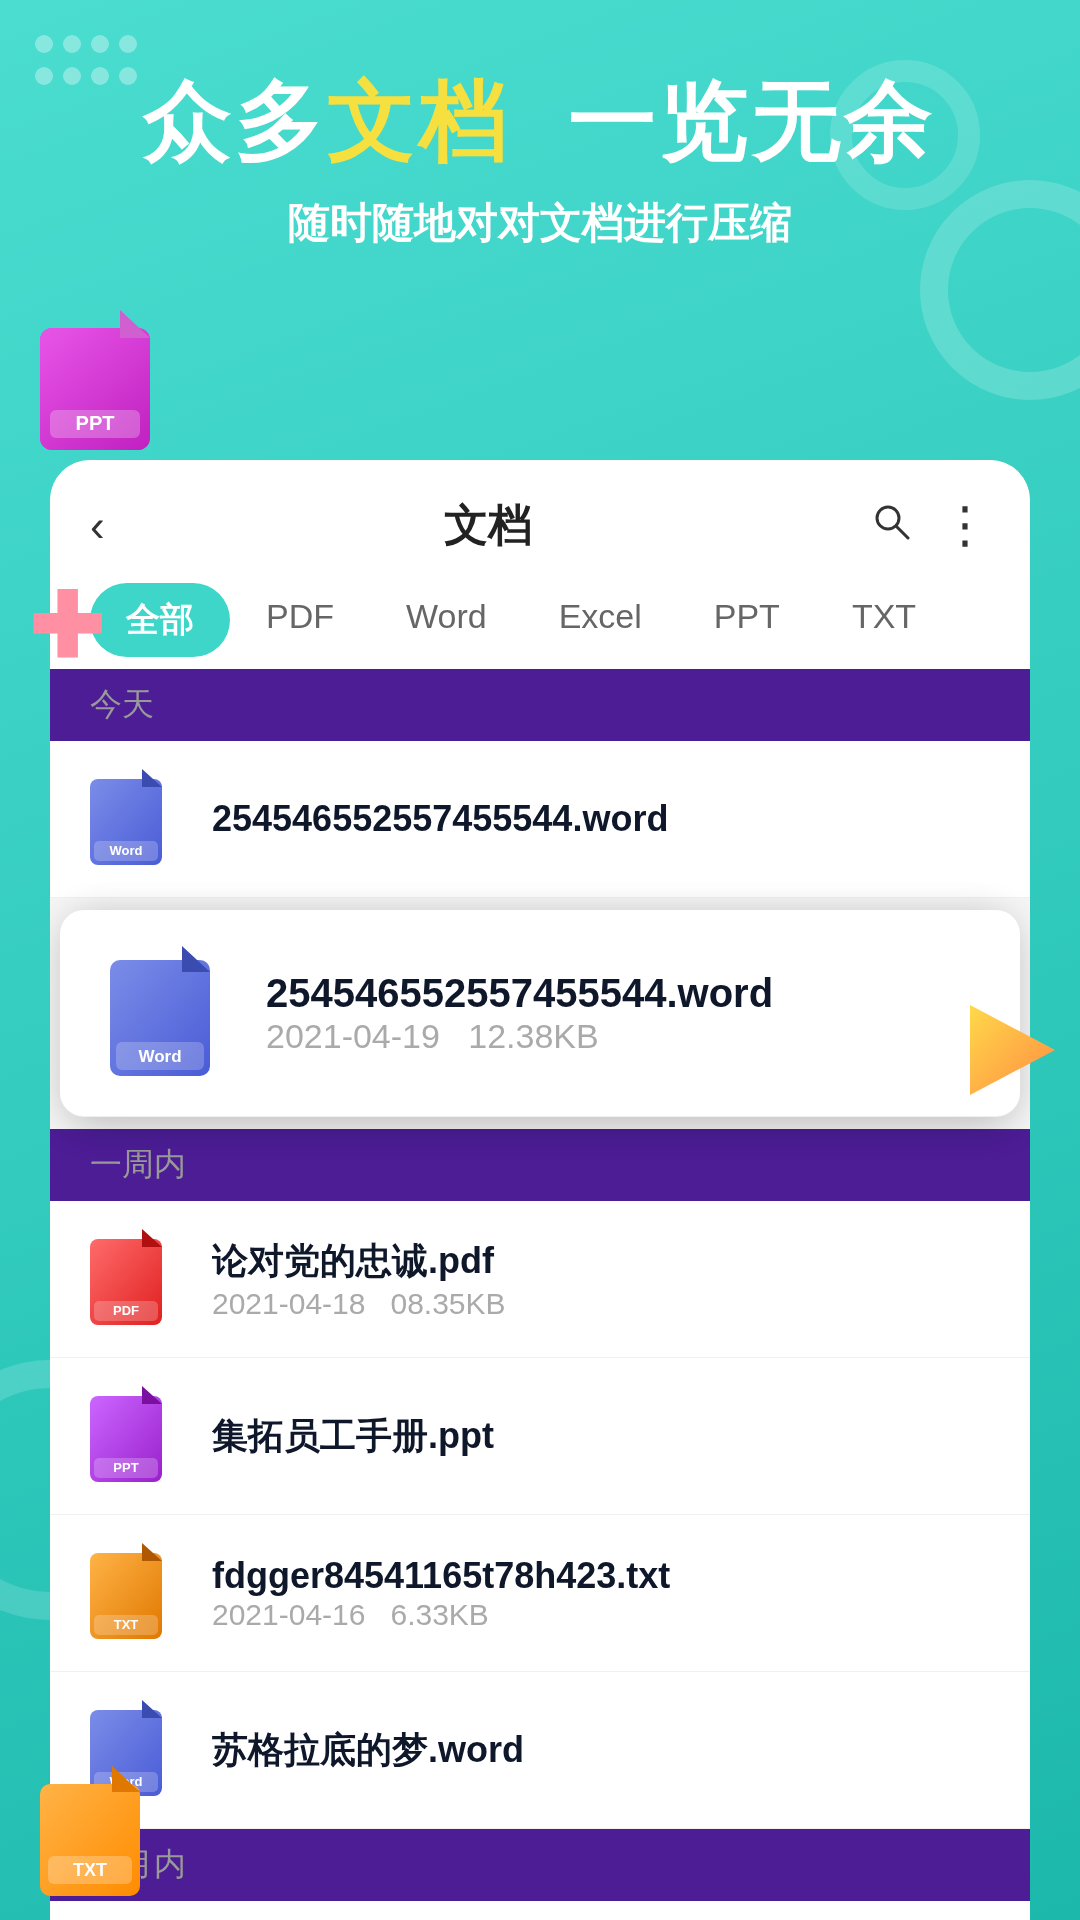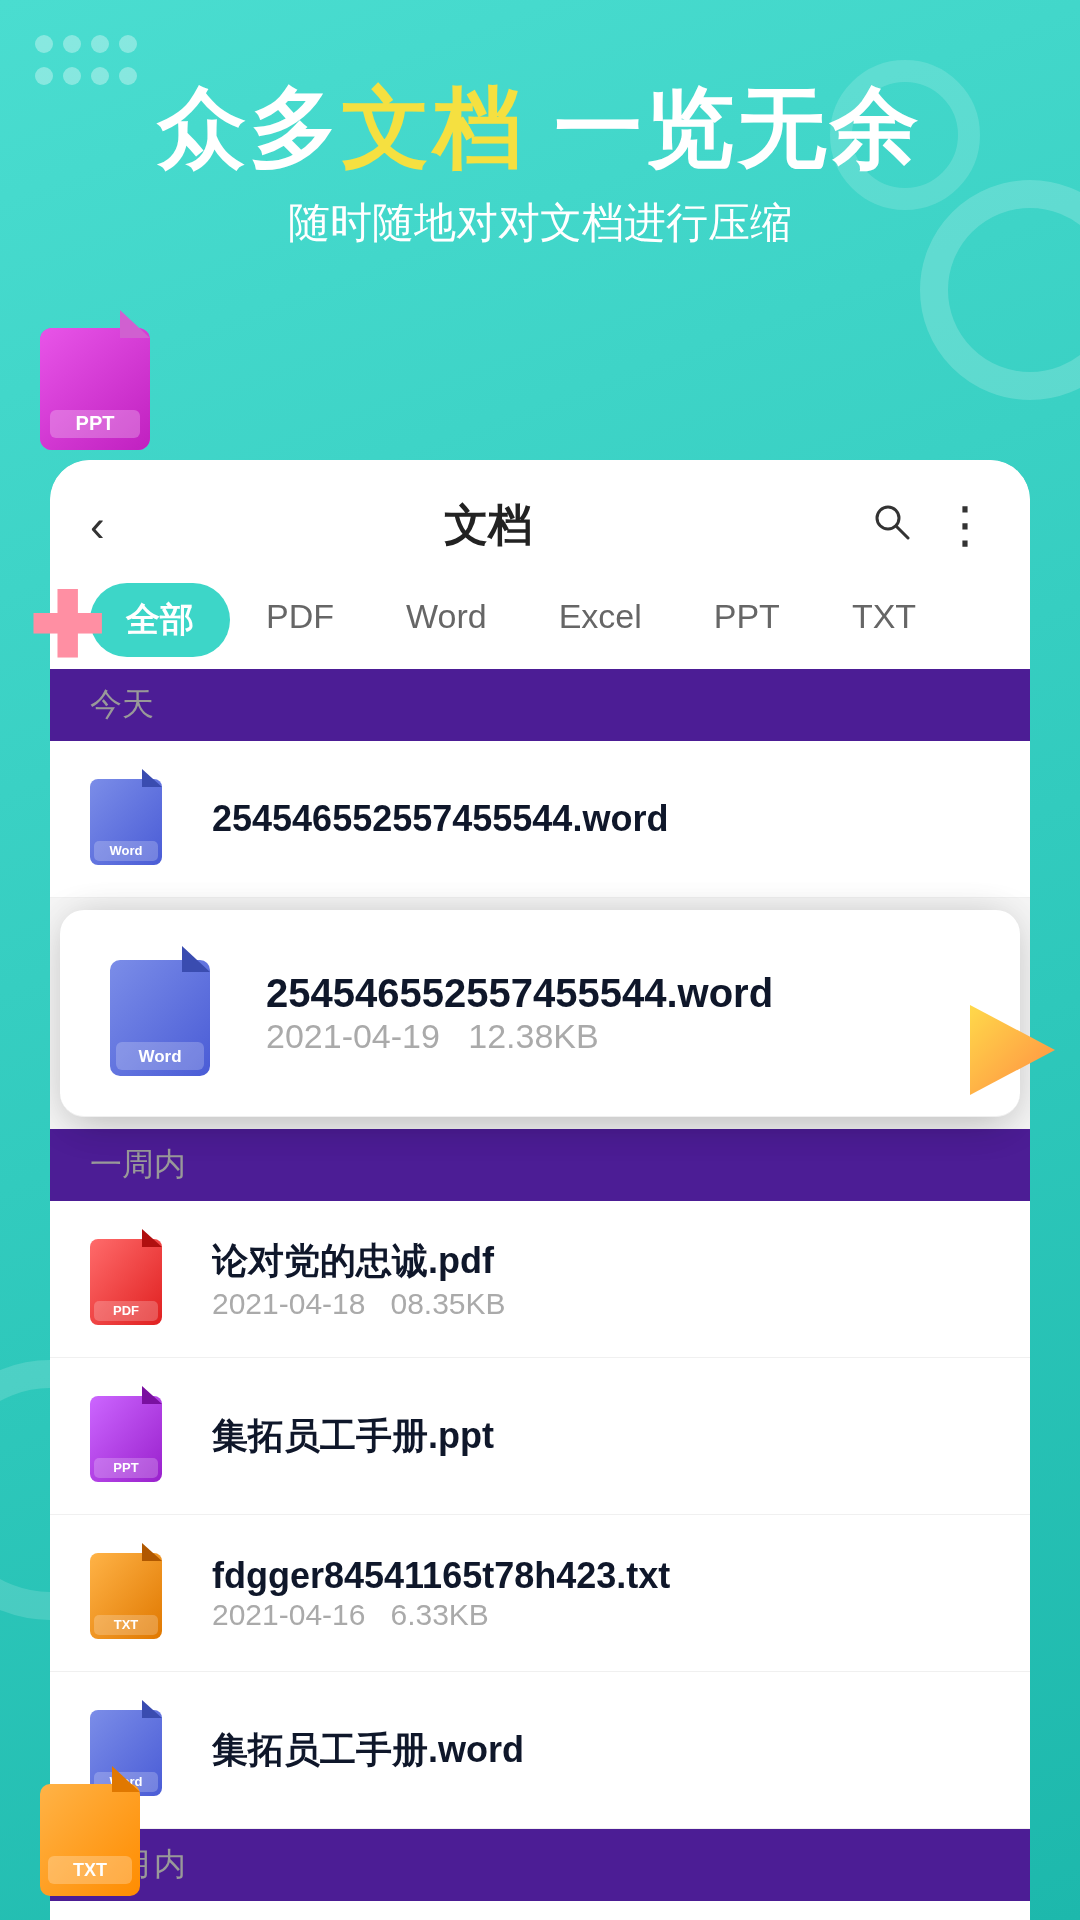--- a/index.html
+++ b/index.html
@@ -79,29 +79,30 @@
       z-index: 2;
       text-align: center;
       padding: 0 40px;
     }
     .hero-title {
       font-size: 88px;
       font-weight: 900;
       color: white;
       line-height: 1.1;
       letter-spacing: 4px;
+      font-family: Liberation Mono, monospace;
     }
     .hero-title .highlight {
       color: #f5e040;
     }
     .hero-subtitle {
       font-size: 42px;
       color: white;
       margin-top: 18px;
-      font-weight: 400;
+      font-weight: 700;
     }
 
     
     .float-ppt {
       position: absolute;
       top: 310px;
       left: 40px;
       z-index: 3;
     }
     .file-icon-ppt-float {
@@ -516,21 +517,21 @@
               <stop offset="100%" stop-color="#4a5cd6"></stop>
             </linearGradient>
           </defs>
           <rect x="0" y="10" width="72" height="86" rx="8" fill="url(#wordGrad2)"></rect>
           <polygon points="52,0 72,18 52,18" fill="#3a4cb0"></polygon>
           <rect x="4" y="72" width="64" height="20" rx="5" fill="rgba(255,255,255,0.22)"></rect>
           <text x="36" y="86" text-anchor="middle" fill="white" font-size="13" font-weight="bold" font-family="Arial">Word</text>
         </svg>
       </div>
       <div class="file-info">
-        <div class="file-name">集拓员工手册.word</div>
+        <div class="file-name">苏格拉底的梦.word</div>
       </div>
     </div>
   </div>
 
   <div class="section-label">一月内</div>
   <div class="file-list">
     <div class="file-item">
       
       
     </div>

